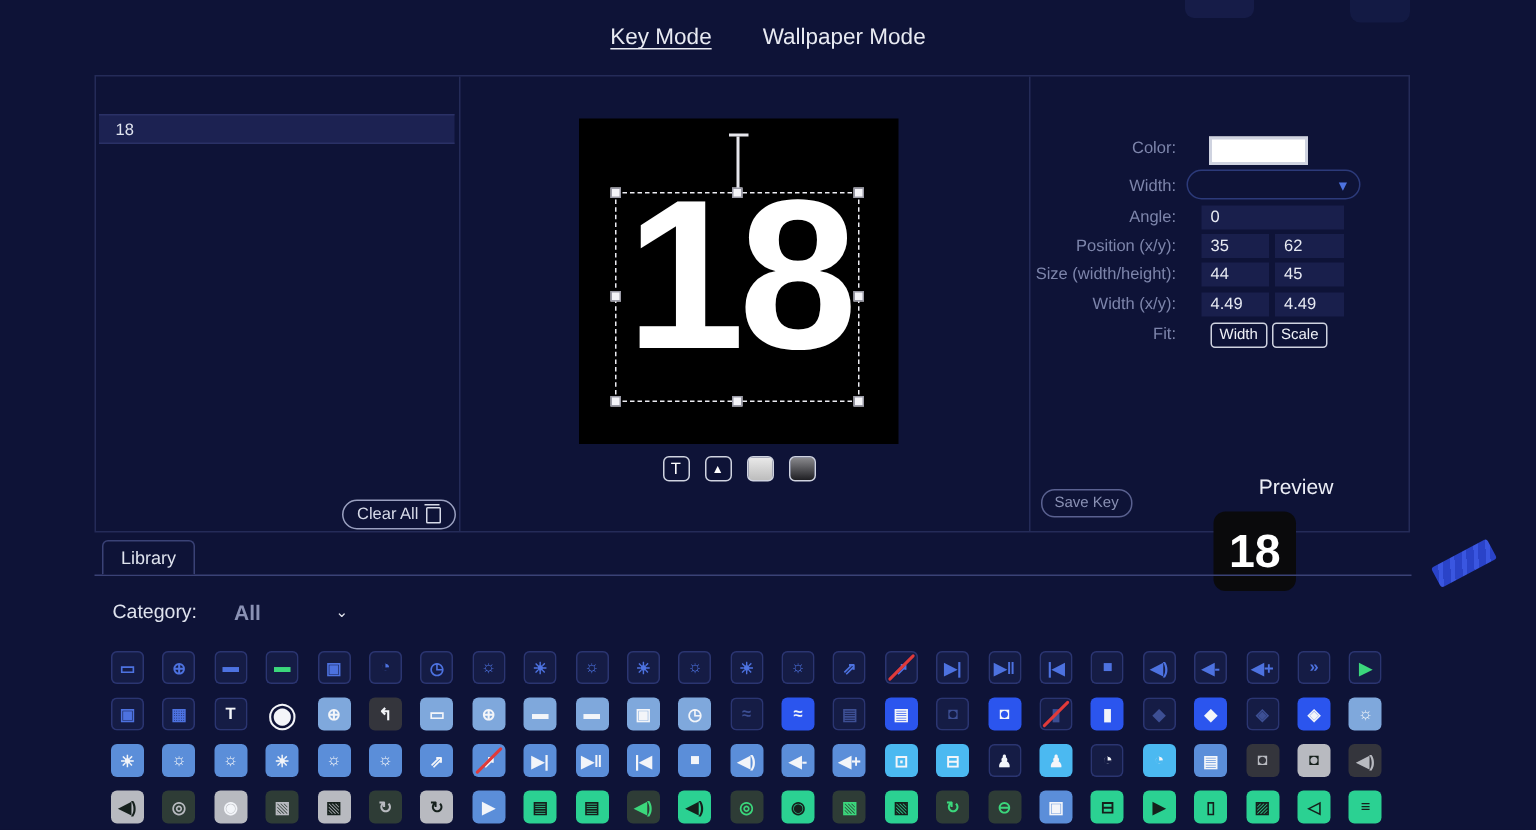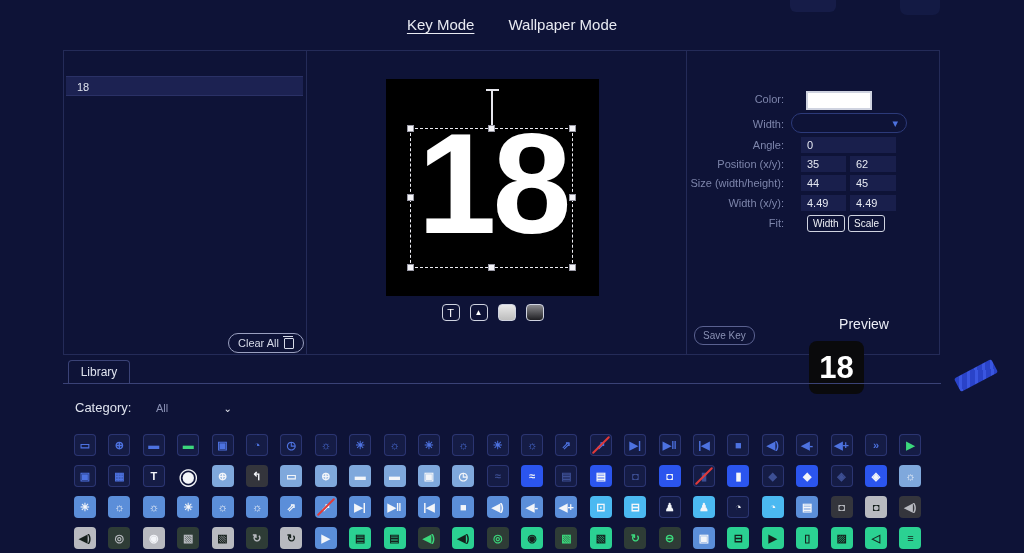--- a/index.html
+++ b/index.html
@@ -46,21 +46,21 @@
   
   .preview-title{position:absolute;left:745px;top:265px;width:110px;text-align:center;font-size:14px;color:#eceef6;}
   .preview-key{position:absolute;left:745px;top:290px;width:55px;height:53px;background:#0a0a0c;border-radius:8px;display:flex;align-items:center;justify-content:center;font-size:31px;font-weight:bold;color:#fff;}
   .save-key{position:absolute;left:630px;top:275px;height:17px;padding:0 8px;border:1px solid #5a6190;border-radius:9px;font-size:10px;color:#8a91b4;background:transparent;display:flex;align-items:center;cursor:pointer;}
 
   
   .lib-line{position:absolute;left:63px;top:383px;width:878px;height:1px;background:#3a4276;}
   .lib-tab{position:absolute;left:68px;top:360px;width:62px;height:23px;border:1px solid #3a4276;border-bottom:none;border-radius:4px 4px 0 0;background:#0e1337;z-index:2;display:flex;align-items:center;justify-content:center;font-size:12px;color:#dfe3ee;box-sizing:border-box;cursor:pointer;}
   .cat-label{position:absolute;left:75px;top:400px;font-size:13px;color:#dfe3ee;}
   .cat-select{position:absolute;left:152px;top:399px;width:84px;height:18px;display:flex;align-items:center;justify-content:space-between;padding:0 4px;box-sizing:border-box;cursor:pointer;}
-  .cat-value{font-size:11px;color:#8a91b4;}
+  .cat-value{font-size:14px;color:#8a91b4;font-weight:bold;}
   .cat-chev{font-size:10px;color:#e8eaf2;}
 
   
   #icon-grid{position:absolute;left:74px;top:434px;display:flex;flex-direction:column;gap:9px;}
   .icon-row{display:flex;gap:12.4px;}
   .icell{width:22px;height:22px;border-radius:4px;display:flex;align-items:center;justify-content:center;font-size:11px;font-weight:bold;position:relative;flex:0 0 22px;cursor:pointer;box-sizing:border-box;}
   .icell.outlined{box-shadow:inset 0 0 0 1px #2b3571;}
   .icell.big{font-size:23px;box-shadow:none;font-weight:normal;}
   .icell .slash{position:absolute;width:24px;height:2px;background:#e03a3a;transform:rotate(-45deg);border-radius:1px;}
 

